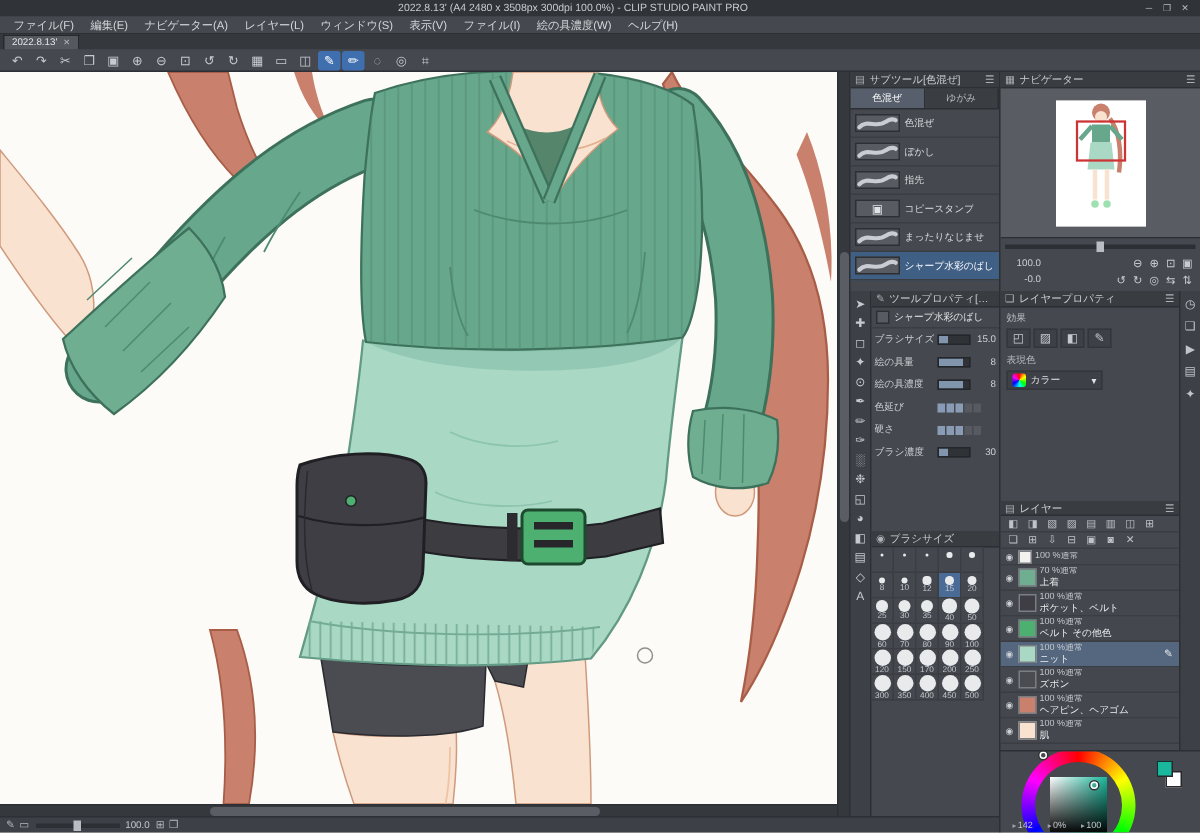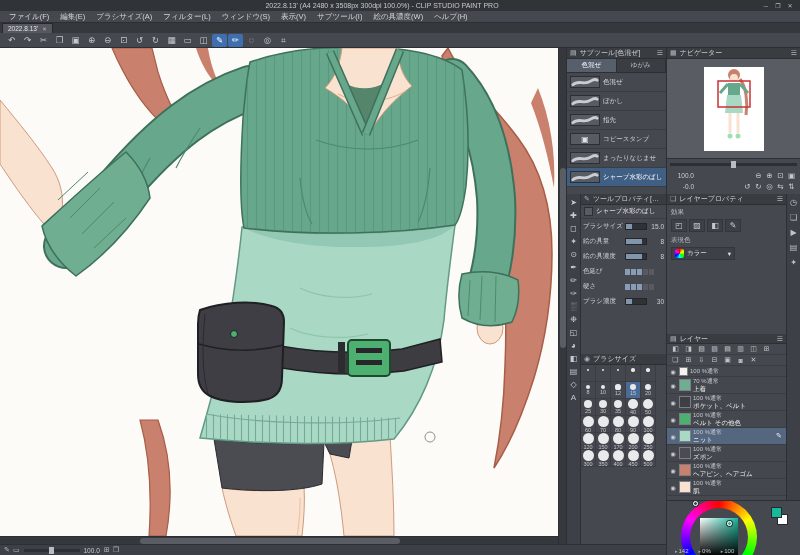--- a/index.html
+++ b/index.html
@@ -117,25 +117,25 @@
   <span class="sp"></span>
   <span class="winbtn">─</span>
   <span class="winbtn">❐</span>
   <span class="winbtn">✕</span>
 </div>
 
 <div class="abs menubar">
 
 <span class="menuitem">ファイル(F)</span>
     <span class="menuitem">編集(E)</span>
-    <span class="menuitem">ブラシサイズ(A)</span>
-    <span class="menuitem">フィルター(L)</span>
+    <span class="menuitem">ナビゲーター(A)</span>
+    <span class="menuitem">レイヤー(L)</span>
     <span class="menuitem">ウィンドウ(S)</span>
     <span class="menuitem">表示(V)</span>
-    <span class="menuitem">サブツール(I)</span>
+    <span class="menuitem">ファイル(I)</span>
     <span class="menuitem">絵の具濃度(W)</span>
     <span class="menuitem">ヘルプ(H)</span>
   </div>
 
 <div class="abs tabstrip">
   <div class="ctab">
     <span>2022.8.13'</span>
     <span class="x">✕</span>
   </div>
 </div>

